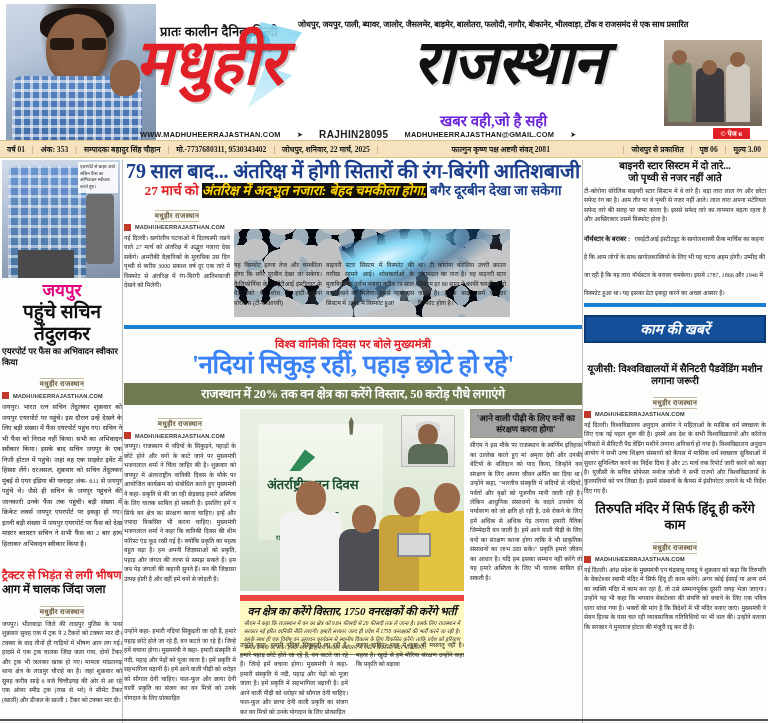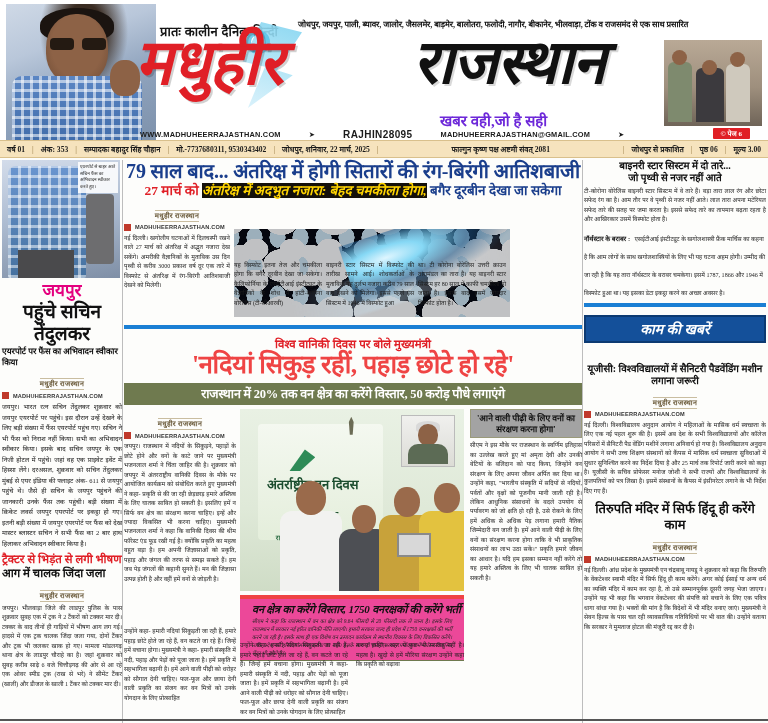--- a/index.html
+++ b/index.html
@@ -67,21 +67,21 @@
     opacity:.9; }
   .mh-swoosh-ring { position:absolute; left:246px; top:30px; width:24px; height:24px;
     border:5px solid #59c3e6; border-radius:50%; opacity:.85; }
   .mh-slogan {
     position:absolute; left:440px; top:110px;
     font-family:"Liberation Serif", serif; font-weight:700; font-size:15px; color:#6d28d9;
     white-space:nowrap;
   }
   .mh-contactbar {
     position:absolute; left:140px; top:128px; width:500px; height:12px;
-    display:flex; align-items:center; gap:28px;
+    display:flex; align-items:center; gap:16px;
     font-size:7.4px; font-weight:700; color:#1a1a1a; letter-spacing:.2px;
   }
   .mh-contactbar .rajhin { font-size:10px; letter-spacing:.4px; }
   .mh-photo-right { position:absolute; right:6px; top:40px; width:98px; height:86px;
     background: linear-gradient(180deg,#b9a996 0%,#9e8f7d 55%,#6f6458 100%); overflow:hidden; }
   .mhr-p { position:absolute; bottom:4px; border-radius:6px 6px 0 0; }
   .mhr-p1 { left:4px; width:24px; height:60px; background:#7e8a6e; }
   .mhr-p2 { left:32px; width:28px; height:54px; background:#3c3a3e; }
   .mhr-p3 { left:62px; width:24px; height:58px; background:#cfc9bd; }
   .mhr-h { position:absolute; border-radius:50%; background:#8d6246; }
@@ -152,21 +152,21 @@
   .lc-head {
     text-align:center; font-family:"Liberation Serif", serif; font-weight:700;
     font-size:19px; color:#111; line-height:1.12; margin-top:1px;
   }
   .lc-sub {
     font-family:"Liberation Serif", serif; font-weight:700; font-size:8.4px;
     color:#111; line-height:1.3; margin-top:3px;
   }
   .lc-head2 {
     font-family:"Liberation Serif", serif; font-weight:700; font-size:11.5px;
-    line-height:1.2; margin-top:4px;
+    line-height:1.2; margin-top:20px;
   }
   .lc-head2 .red { color:#e01f26; }
   .lc-head2 .blk { color:#111; }
 
   
   .sc-head {
     text-align:center; font-family:"Liberation Serif", serif; font-weight:700;
     font-size:20px; line-height:1.12; color:#1a3e8c; letter-spacing:-.2px; white-space:nowrap;
   }
   .sc-sub {
@@ -203,21 +203,21 @@
 
   .mini-head { font-family:"Liberation Serif", serif; font-weight:700; font-size:6.5px; color:#111; }
 
   
   .cm-kicker {
     text-align:center; font-family:"Liberation Serif", serif; font-weight:700;
     font-size:11.5px; color:#e01f26; letter-spacing:.1px;
   }
   .cm-head {
     text-align:center; font-family:"Liberation Serif", serif; font-weight:700;
-    font-size:25.5px; line-height:1.12; color:#ef4444; letter-spacing:-.4px; white-space:nowrap;
+    font-size:25.5px; line-height:1.12; color:#3b82f6; letter-spacing:-.4px; white-space:nowrap;
   }
   .cm-band {
     margin-top:4px; background:#6f7a4f; color:#fff;
     font-family:"Liberation Serif", serif; font-weight:700; font-size:12.5px;
     text-align:center; padding:2px 4px 3px; white-space:nowrap; letter-spacing:-.2px;
   }
   .cm-photo {
     position:relative; width:100%; height:182px; overflow:hidden;
     background: linear-gradient(180deg,#e9f1e4 0%,#dfe9d8 55%,#cfdcc6 100%);
   }
@@ -257,22 +257,22 @@
   .p-c { left:62%; width:56px; height:104px; }
   .p-c .head { top:0; width:26px; height:30px; }
   .p-c .body { width:56px; height:76px; background:#c8a23a; }
   .p-d { left:80%; width:56px; height:108px; }
   .p-d .head { top:0; width:26px; height:30px; }
   .p-d .body { width:56px; height:80px; background:#e3c23f; }
   .plaque { position:absolute; left:70%; bottom:34px; width:34px; height:24px;
     background:#d8d8d8; border:2px solid #8a8a8a; }
 
   .cm-inner-band {
-    background:#ec4899; border-top:4px solid #ef4444; border-bottom:1px solid #6f7a4f;
-    padding:2px 12px;
+    background:#fef9c3; border-top:6px solid #ef4444; border-bottom:1px solid #6f7a4f;
+    padding:2px 4px;
   }
   .cm-inner-band .t {
     text-align:center; font-family:"Liberation Serif", serif; font-weight:700;
     font-style:italic; font-size:11px; color:#111; white-space:nowrap; letter-spacing:-.2px;
   }
   .cm-inner-band .d {
     font-family:"Liberation Serif", serif; font-style:italic; font-size:5.3px;
     line-height:1.5; color:#222; text-align:justify; margin-top:2px;
   }
 

